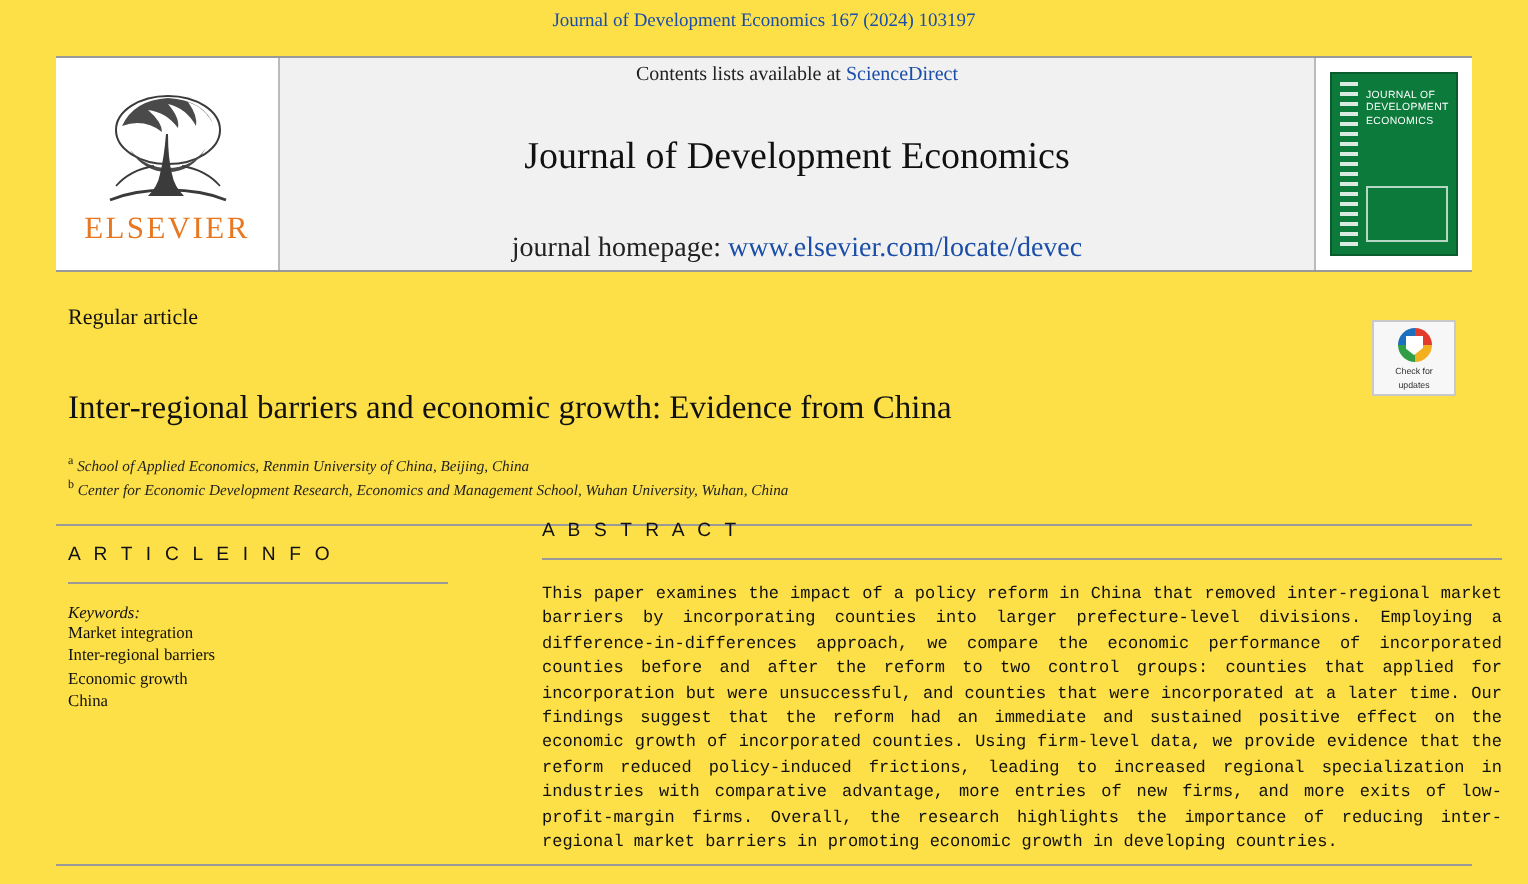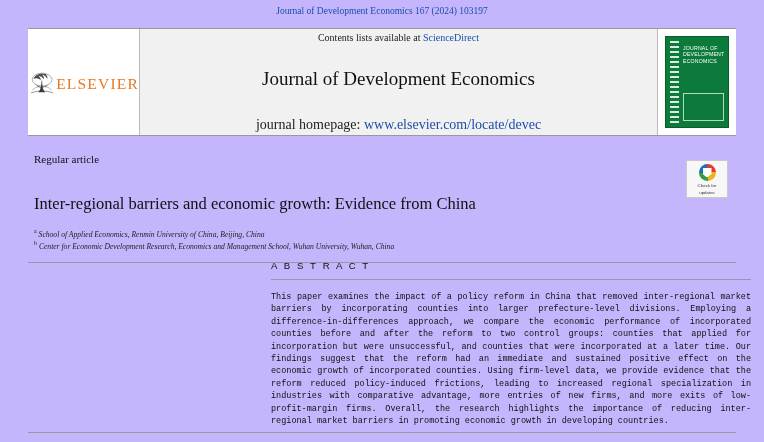--- a/index.html
+++ b/index.html
@@ -12,21 +12,21 @@
     height: 442px;
     font-family: "Liberation Serif", serif;
     color: #000000;
     overflow: hidden;
     position: relative;
   }
   .page {
     position: relative;
     width: 764px;
     height: 442px;
-    background: #c4b5fd;
+    background: #fde047;
   }
   
   .running-head {
     position: absolute;
     top: 6px;
     left: 0;
     width: 764px;
     text-align: center;
     font-size: 9.5px;
     color: #1a4ea8;
@@ -44,21 +44,21 @@
     border-bottom: 1px solid #999;
     box-sizing: border-box;
     display: flex;
     align-items: stretch;
   }
   .elsevier-logo {
     width: 112px;
     border-right: 1px solid #bbb;
     box-sizing: border-box;
     display: flex;
-    flex-direction: row;
+    flex-direction: column;
     align-items: center;
     justify-content: center;
     background: #ffffff;
     padding-top: 2px;
   }
   .tree {
     width: 74px;
     height: 62px;
     display: block;
   }
@@ -356,20 +356,29 @@
   </div>
 
   <div class="crossmark">
     <div class="cm-circle"></div>
     <div class="cm-text">Check for</div>
     <div class="cm-text">updates</div>
   </div>
 
   <div class="rule-top"></div>
 
+  <div class="info-col">
+    <div class="sec-head">A R T I C L E   I N F O</div>
+    <div class="info-rule"></div>
+    <div class="kw-label">Keywords:</div>
+    <div class="kw">Market integration</div>
+    <div class="kw">Inter-regional barriers</div>
+    <div class="kw">Economic growth</div>
+    <div class="kw">China</div>
+  </div>
 
   <div class="abs-col">
     <div class="sec-head">A B S T R A C T</div>
     <div class="abs-rule"></div>
     <div class="abs-text">This paper examines the impact of a policy reform in China that removed inter-regional market barriers by incorporating counties into larger prefecture-level divisions. Employing a difference-in-differences approach, we compare the economic performance of incorporated counties before and after the reform to two control groups: counties that applied for incorporation but were unsuccessful, and counties that were incorporated at a later time. Our findings suggest that the reform had an immediate and sustained positive effect on the economic growth of incorporated counties. Using firm-level data, we provide evidence that the reform reduced policy-induced frictions, leading to increased regional specialization in industries with comparative advantage, more entries of new firms, and more exits of low-profit-margin firms. Overall, the research highlights the importance of reducing inter-regional market barriers in promoting economic growth in developing countries.</div>
   </div>
 
   <div class="rule-bottom"></div>
 
 </div>

